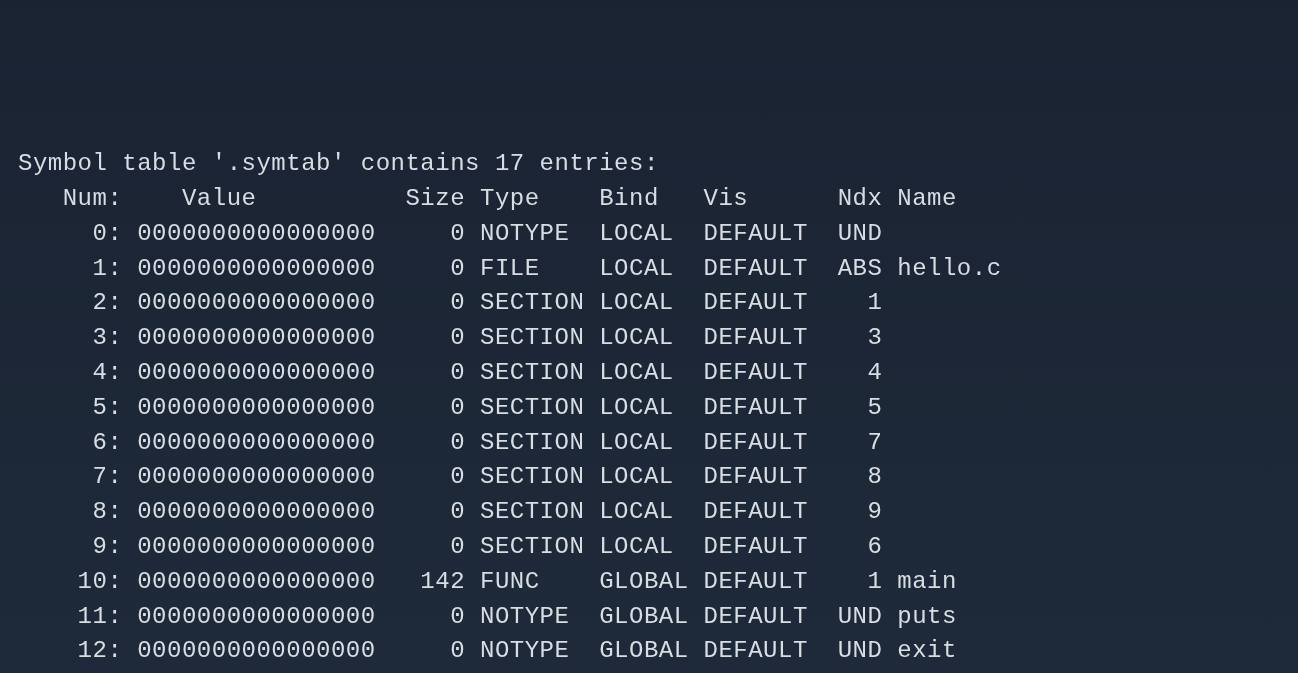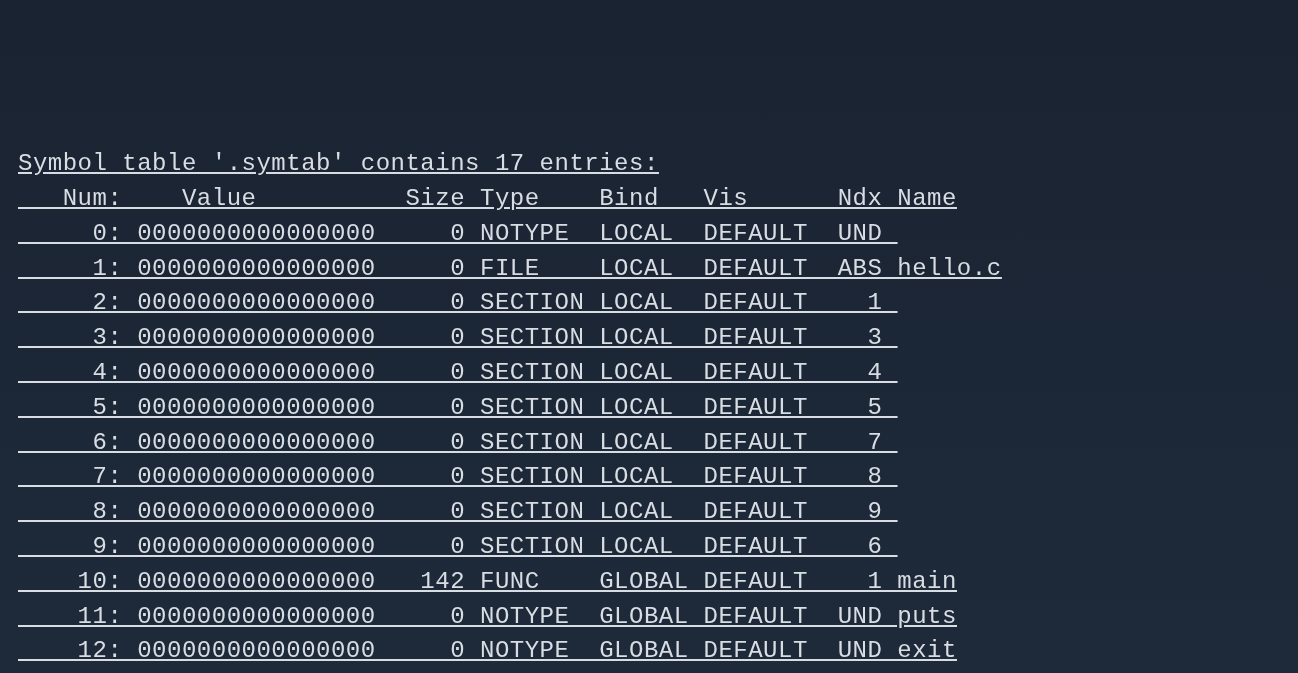--- a/index.html
+++ b/index.html
@@ -1,19 +1,18 @@
 <!DOCTYPE html>
 <html><head>
   <meta charset="utf-8">
   <style>
     * {
       margin: 0;
       padding: 0;
       box-sizing: border-box;
-      text-decoration: underline;
     }
     body {
       background: linear-gradient(to bottom, #1a2332 0%, #1e2a3a 100%);
       color: #d8dde3;
       font-family: 'Courier New', 'Consolas', monospace;
       font-size: 24px;
       line-height: 1.45;
       padding: 8px 18px;
       width: 1298px;
       height: 673px;

